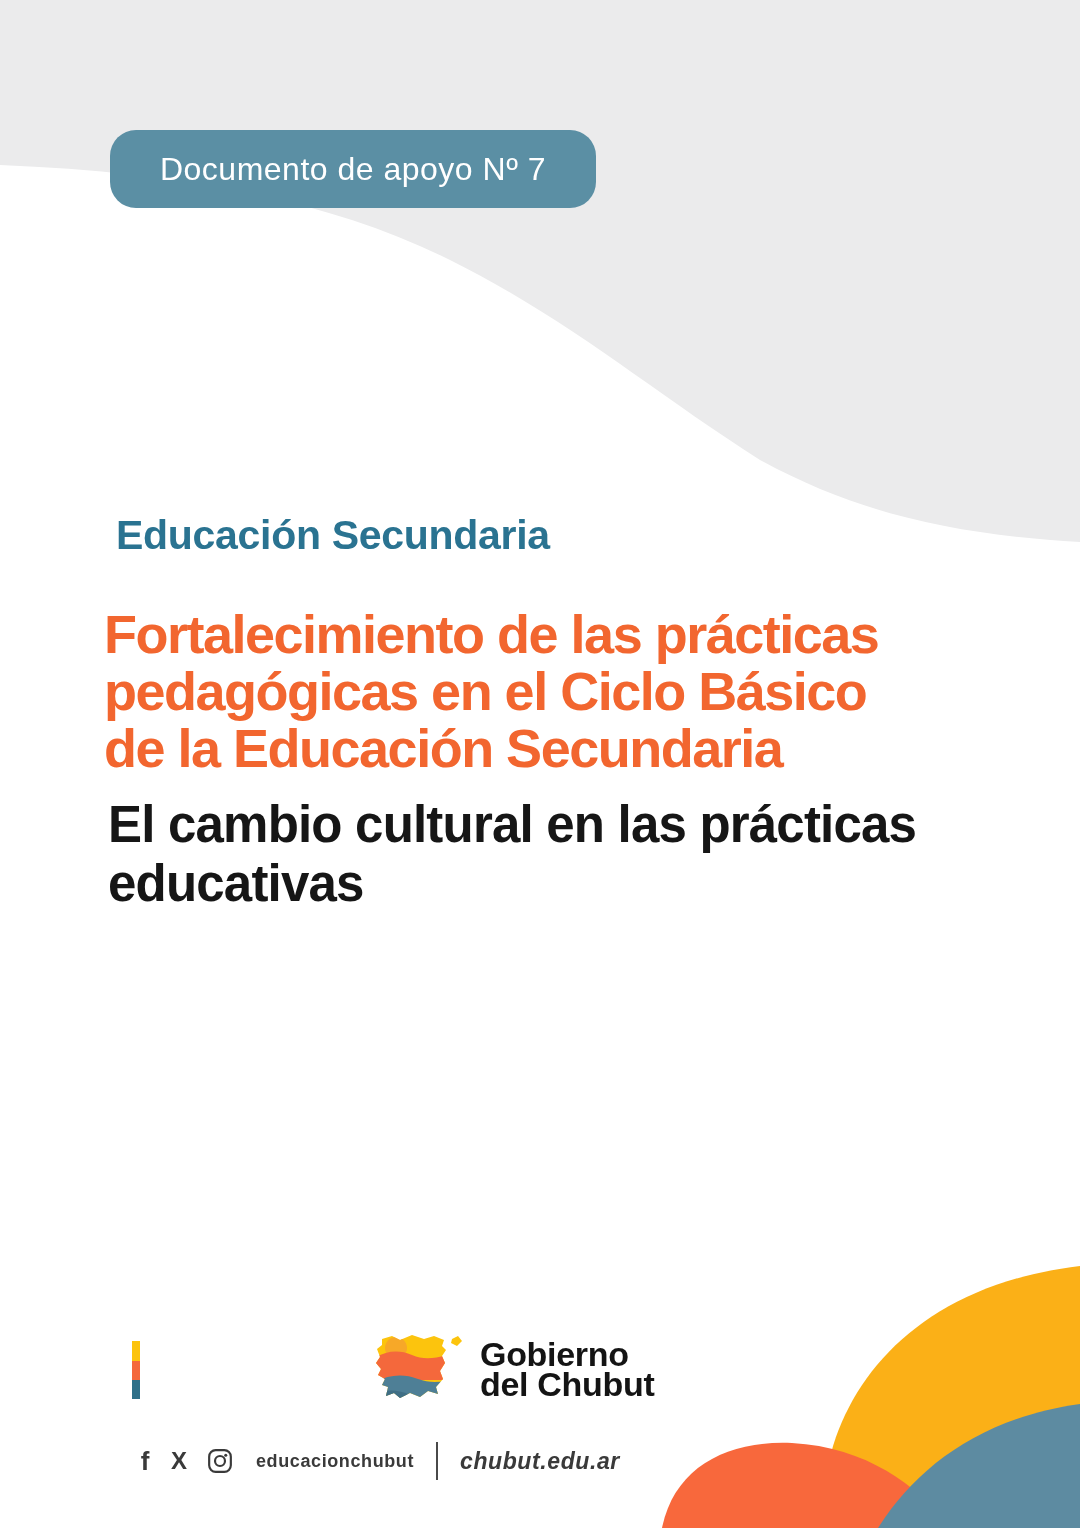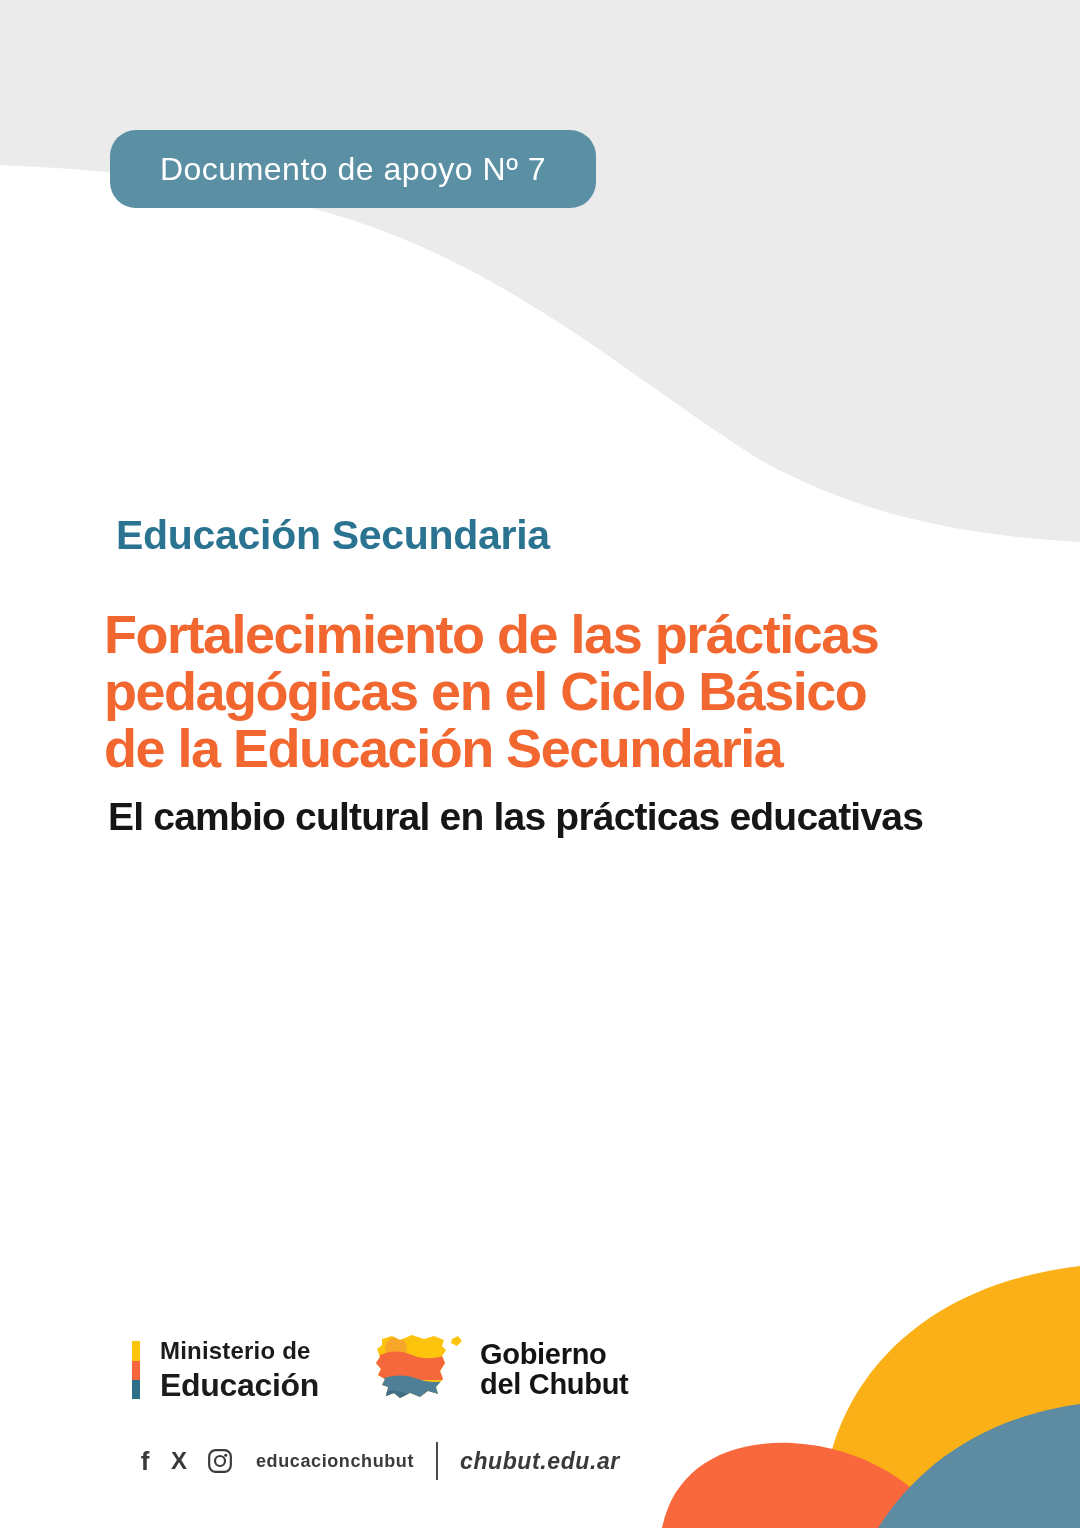--- a/index.html
+++ b/index.html
@@ -25,35 +25,35 @@
     position:absolute;left:116px;top:512px;
     color:#2A7391;font-size:41px;font-weight:600;letter-spacing:-.3px;
   }
   .main-title{
     position:absolute;left:104px;top:606px;width:960px;
     color:#F2662F;font-size:54px;font-weight:700;line-height:57px;
     letter-spacing:-1.5px;
   }
   .subtitle{
     position:absolute;left:108px;top:795px;width:960px;
-    color:#161616;font-size:39px;font-weight:700;letter-spacing:-.8px;
+    color:#161616;font-size:51px;font-weight:700;letter-spacing:-.8px;
   }
 
   
   .ministry{position:absolute;left:132px;top:1337px;display:flex;}
   .ministry .bar{width:8px;height:58px;margin-top:4px;}
   .ministry .m-text{margin-left:20px;color:#1b1b1b;}
   .ministry .m-line1{font-size:24px;font-weight:600;letter-spacing:.2px;}
   .ministry .m-line2{font-size:32px;font-weight:800;letter-spacing:-.3px;margin-top:2px;}
 
   
   .gov{position:absolute;left:372px;top:1333px;display:flex;}
   .gov .map{width:94px;height:78px;}
   .gov .g-text{margin-left:14px;margin-top:6px;color:#141414;
-    font-size:29px;font-weight:800;line-height:30px;letter-spacing:-.3px;}
+    font-size:34px;font-weight:800;line-height:30px;letter-spacing:-.3px;}
 
   
   .social-row{
     position:absolute;left:134px;top:1441px;height:40px;
     display:flex;align-items:center;color:#3A3A3A;
   }
   .social-row .icon{display:flex;align-items:center;justify-content:center;}
   .icon-fb{font-size:26px;font-weight:700;width:22px;}
   .icon-x{font-size:24px;font-weight:600;width:30px;margin-left:8px;text-align:center;}
   .icon-ig{width:40px;margin-left:6px;}
@@ -86,24 +86,20 @@
   </div>
 
   <div class="subtitle">El cambio cultural en las prácticas educativas</div>
 
   <div class="ministry">
     <svg class="bar" viewBox="0 0 8 58" xmlns="http://www.w3.org/2000/svg" aria-hidden="true">
       <rect x="0" y="0" width="8" height="20" fill="#FCC30D"></rect>
       <rect x="0" y="20" width="8" height="19" fill="#F4683C"></rect>
       <rect x="0" y="39" width="8" height="19" fill="#2F7089"></rect>
     </svg>
-    <div class="m-text">
-      <div class="m-line1">Ministerio de</div>
-      <div class="m-line2">Educación</div>
-    </div>
   </div>
 
   <div class="gov">
     <svg class="map" viewBox="0 0 94 78" xmlns="http://www.w3.org/2000/svg" aria-hidden="true">
       <defs>
         <clipPath id="chubutClip">
           <path d="M10,6 L20,3 L28,7 L40,2 L52,6 L62,3 L72,7 L70,13 L74,17 L70,23 L73,30 L68,38 L71,46 L64,54 L66,61 L56,58 L48,64 L38,60 L28,65 L22,60 L14,63 L16,54 L10,52 L13,46 L6,42 L9,36 L4,30 L8,24 L5,16 L10,12 Z"></path>
         </clipPath>
       </defs>
       <g clip-path="url(#chubutClip)">

